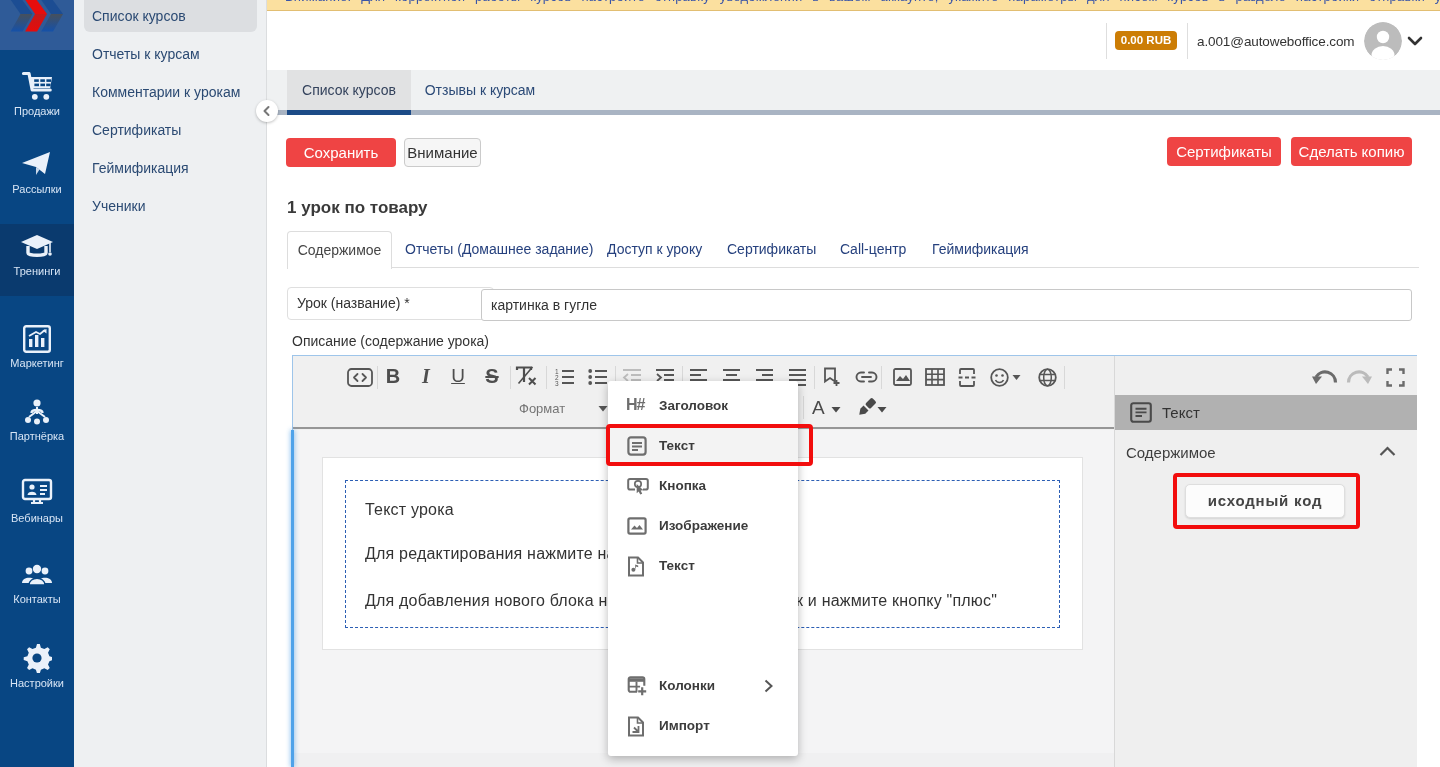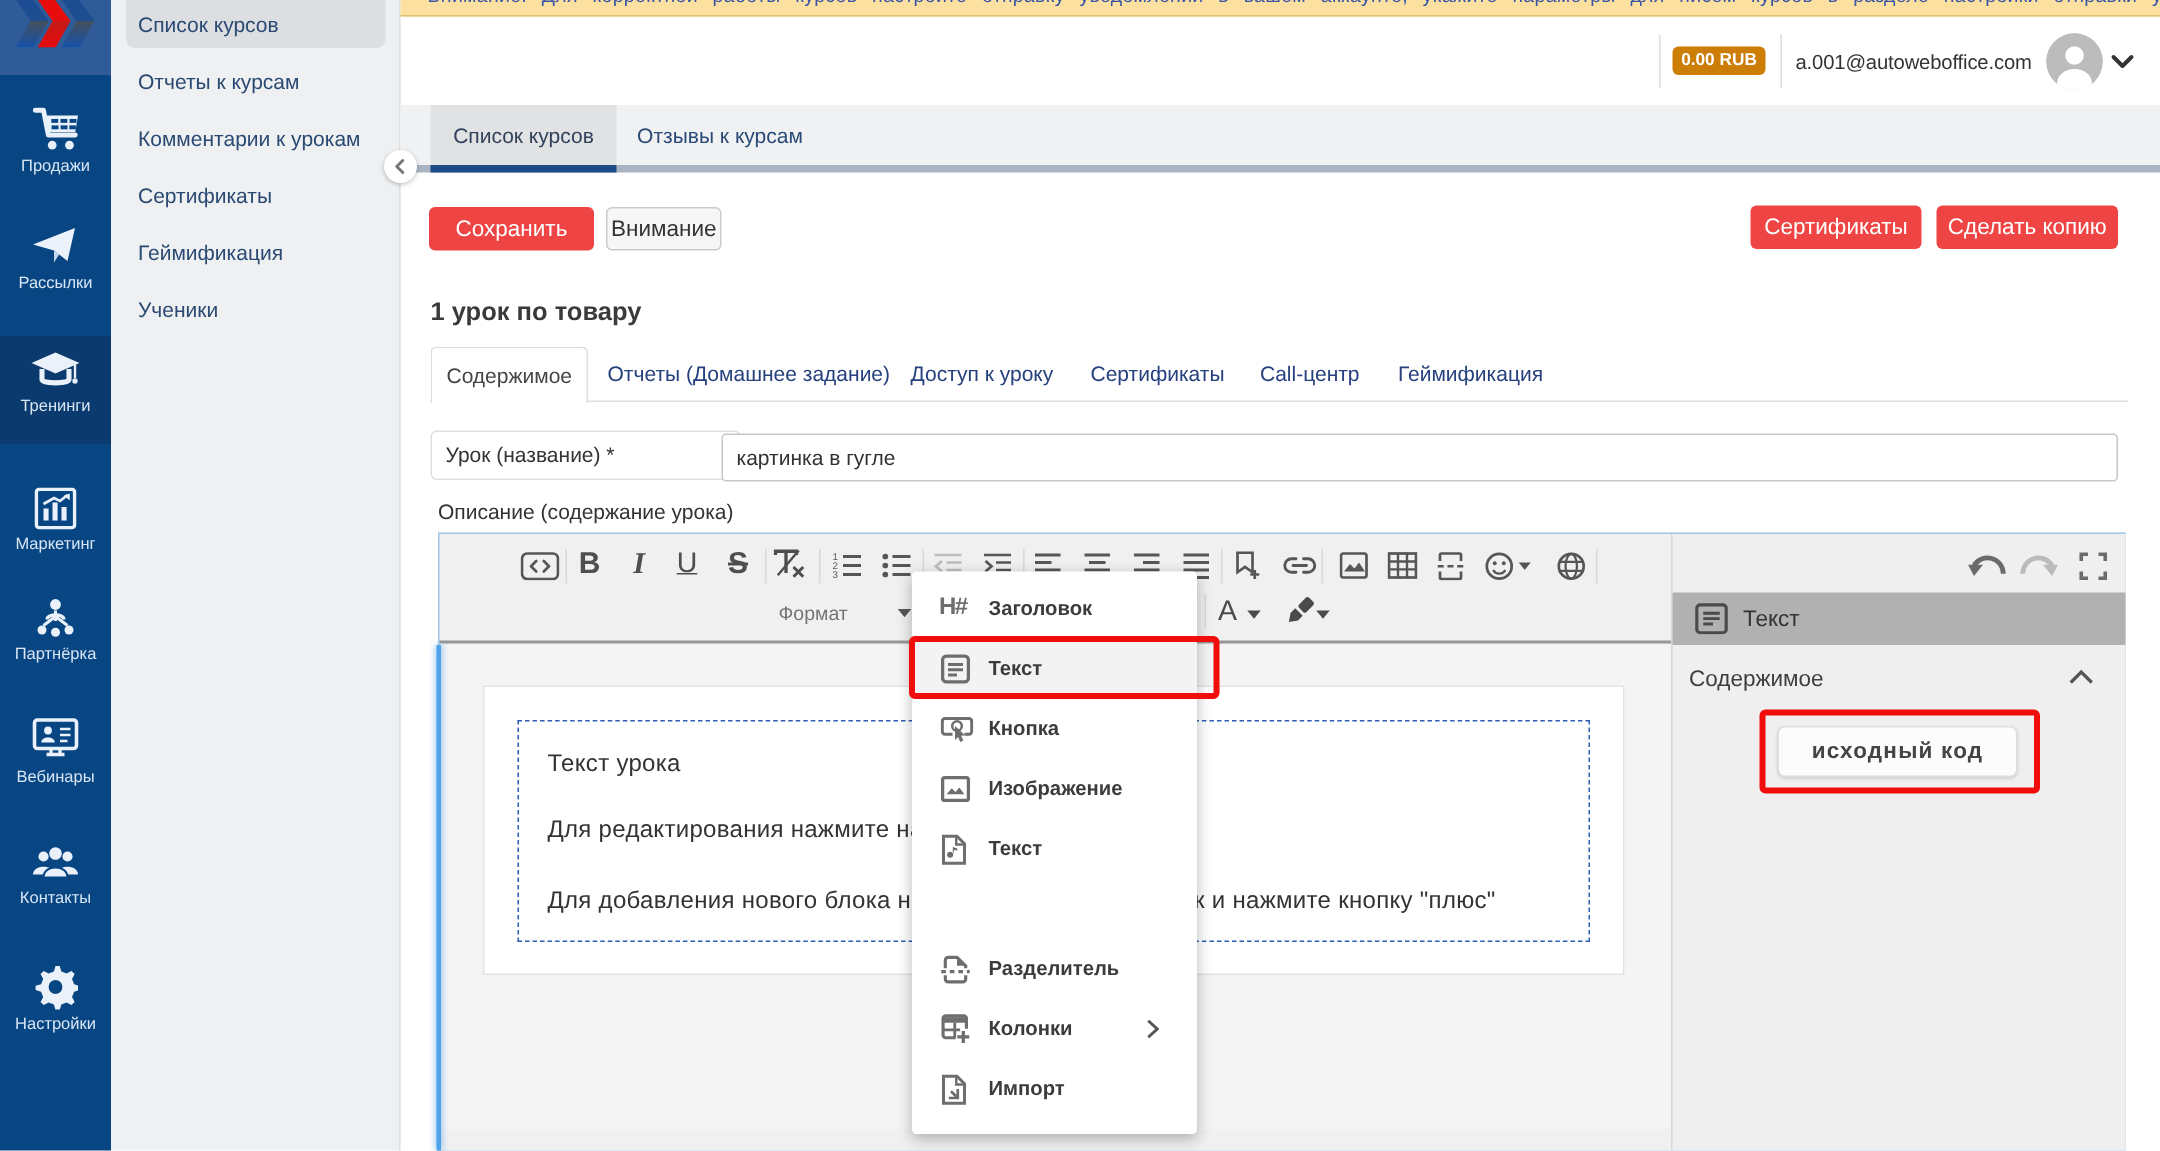--- a/index.html
+++ b/index.html
@@ -412,29 +412,20 @@
     </div>
   <div class="mi" style="top:165px">
       <svg width="18" height="21" viewBox="0 0 18 21">
     <path d="M2 19.5 V1.5 h9 l5 5 v13 z" fill="none" stroke="#6e6e6e" stroke-width="2"></path>
     <path d="M10.5 1.5 v5.5 h5.5" fill="none" stroke="#6e6e6e" stroke-width="1.6"></path>
     <circle cx="6.4" cy="13.8" r="2" fill="#6e6e6e"></circle>
     <path d="M8.2 13.8 V8.6 l3 1 v1.6 l-2 -0.7" fill="#6e6e6e"></path>
   </svg>
       <div class="lb">Текст</div>
     </div>
-  <div class="mi" style="top:245px">
-      <svg width="20" height="21" viewBox="0 0 20 21">
-    <path d="M3.2 9.5 V4.2 a2 2 0 0 1 2 -2 h5.8 l5.8 5.8 v1.5" fill="none" stroke="#6e6e6e" stroke-width="2.1"></path>
-    <path d="M11 2.2 v5.6 h5.8 z" fill="#6e6e6e"></path>
-    <path d="M0.5 11.8 h19" stroke="#6e6e6e" stroke-width="2.2" stroke-dasharray="3.1 2.6"></path>
-    <path d="M3.2 14.2 v2.4 a2 2 0 0 0 2 2 h9.6 a2 2 0 0 0 2 -2 v-2.4" fill="none" stroke="#6e6e6e" stroke-width="2.1"></path>
-  </svg>
-      <div class="lb">Разделитель</div>
-    </div>
   <div class="mi" style="top:285px">
       <svg width="21" height="21" viewBox="0 0 21 21">
     <path d="M17.3 9.8 V3 a1.8 1.8 0 0 0 -1.8 -1.8 H3.5 A1.8 1.8 0 0 0 1.7 3 v11 a1.8 1.8 0 0 0 1.8 1.8 h6.6" fill="none" stroke="#6e6e6e" stroke-width="2.1"></path>
     <path d="M1.7 2.2 h15.6 v3.6 H1.7 z" fill="#6e6e6e"></path>
     <path d="M9.5 5.8 v10 M1.7 10.6 h11.4" stroke="#6e6e6e" stroke-width="1.9"></path>
     <path d="M15.2 11.3 v8 M11.2 15.3 h8" stroke="#6e6e6e" stroke-width="2.2"></path>
   </svg>
       <div class="lb">Колонки</div>
   <svg style="position:absolute;left:156px;top:13px" width="9" height="14" viewBox="0 0 9 14">
         <path d="M1.5 1.5 L7.5 7 L1.5 12.5" fill="none" stroke="#555" stroke-width="2"></path>

